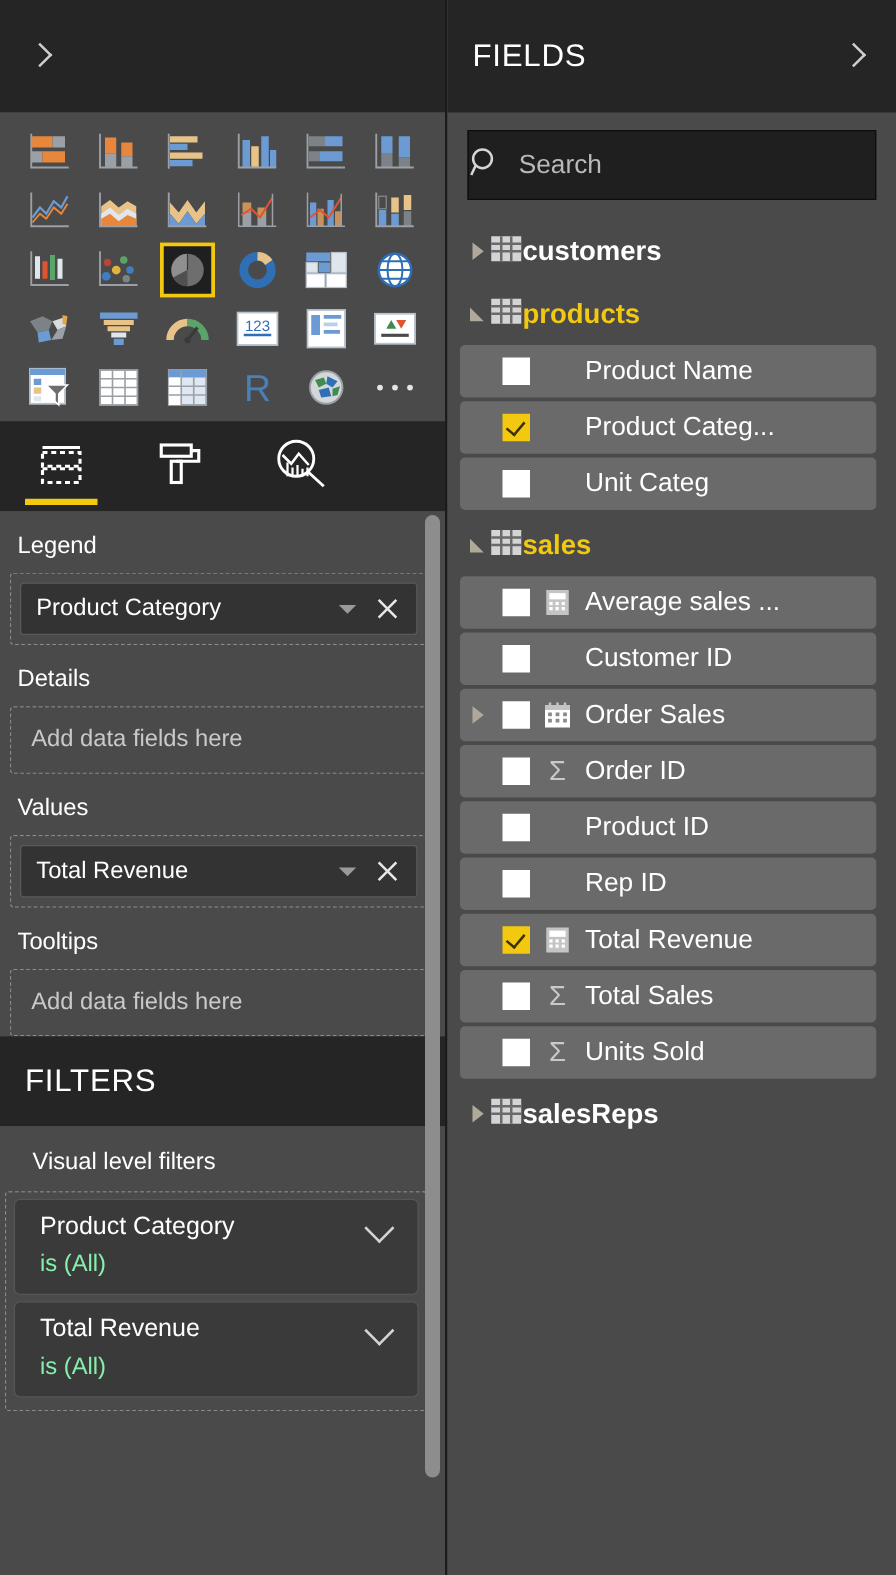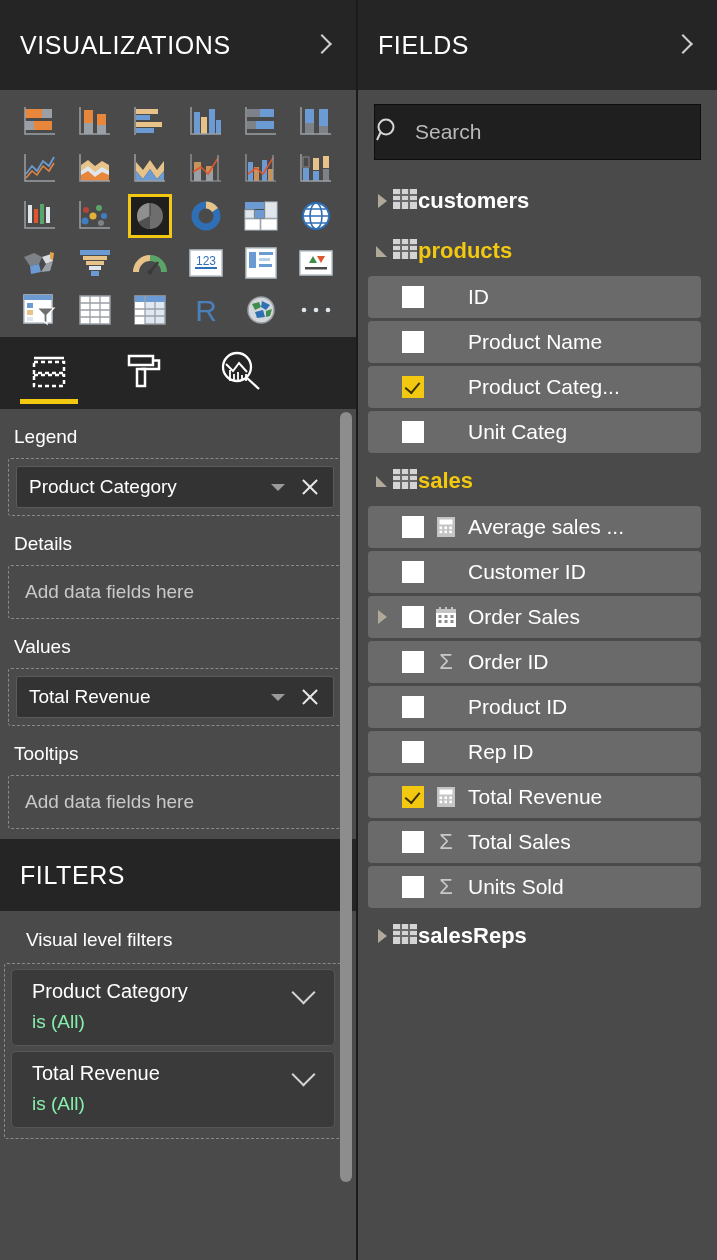--- a/index.html
+++ b/index.html
@@ -169,21 +169,20 @@
     font-size: 19px;
   }
 
   
   .filters-header {
     background: #252526;
     height: 72px;
     display: flex; align-items: center;
     padding-left: 20px;
     flex: 0 0 auto;
-    margin-top: 10px;
   }
   .filters-header .title {
     color: #ffffff;
     font-size: 25px;
     letter-spacing: 0.6px;
   }
   .filters-body { background: #4a4a4a; flex: 1 1 auto; }
   .filters-sub {
     color: #ffffff;
     font-size: 19px;
@@ -348,21 +347,20 @@
   .spacer-tri { width: 16px; flex: 0 0 16px; }
 </style>
 </head>
 <body>
 
 <div class="app">
 
   <div class="left">
 
     <div class="panel-header">
-      <div class="title">VISUALIZATIONS</div>
       <div class="chev-right"></div>
     </div>
 
     <div class="viz-grid">
 
       <div class="viz-cell">
         <svg width="36" height="34" viewBox="0 0 36 34">
             <rect x="3" y="4" width="17" height="9" fill="#e8863c"></rect>
             <rect x="20" y="4" width="10" height="9" fill="#9aa0a6"></rect>
             <rect x="3" y="16" width="9" height="9" fill="#9aa0a6"></rect>
@@ -750,26 +748,20 @@
               <path d="M1 7h24M1 13h24M9 1v20M17 1v20" stroke="#6a6a6a" stroke-width="2"></path>
             </svg>
         </span>
         <span class="tname">products</span>
       </div>
 
       <div class="field-row">
         <span class="spacer-tri"></span>
         <span class="cb"></span>
         <span class="ftype"></span>
-        <span class="fname">ID</span>
-      </div>
-      <div class="field-row">
-        <span class="spacer-tri"></span>
-        <span class="cb"></span>
-        <span class="ftype"></span>
         <span class="fname">Product Name</span>
       </div>
       <div class="field-row">
         <span class="spacer-tri"></span>
         <span class="cb checked"></span>
         <span class="ftype"></span>
         <span class="fname">Product Categ...</span>
       </div>
       <div class="field-row">
         <span class="spacer-tri"></span>

